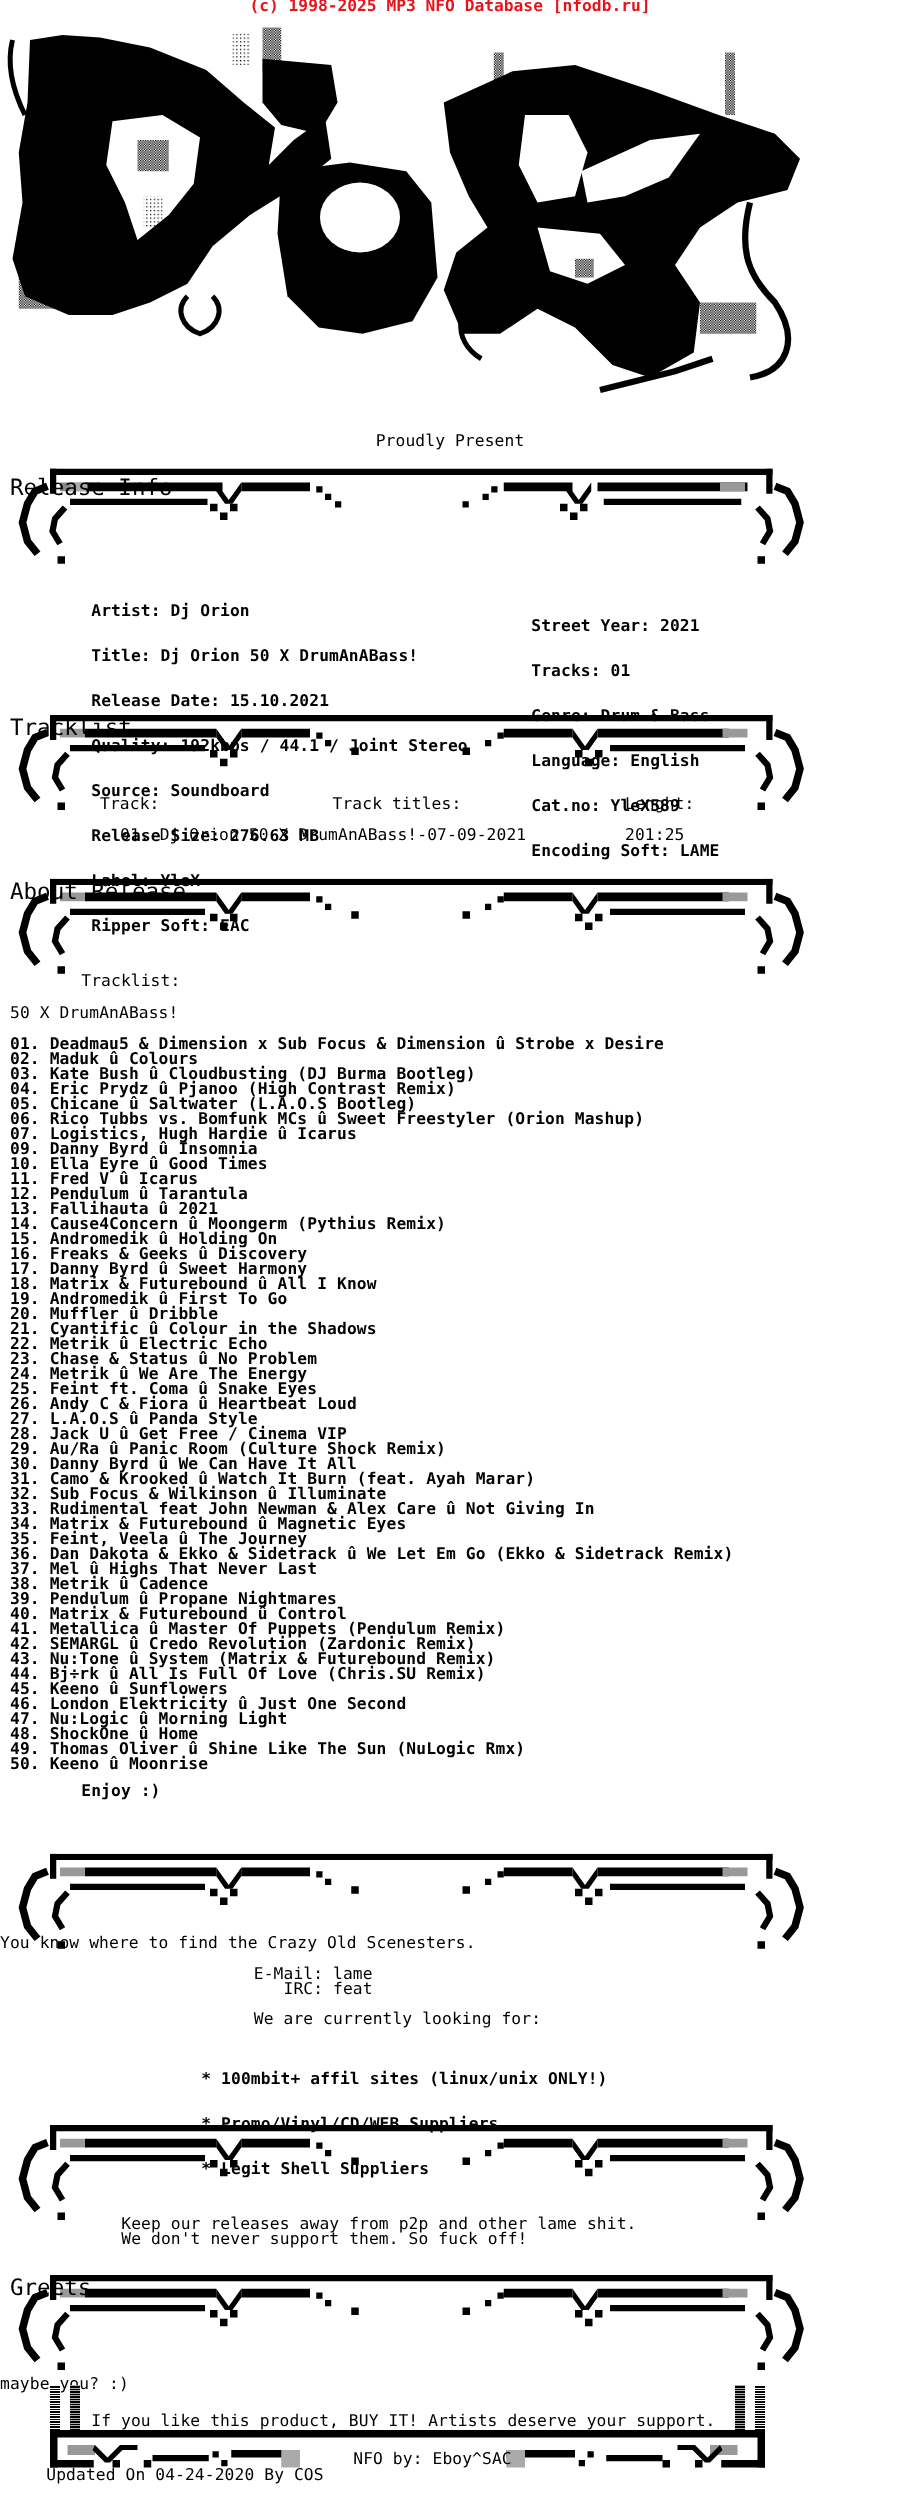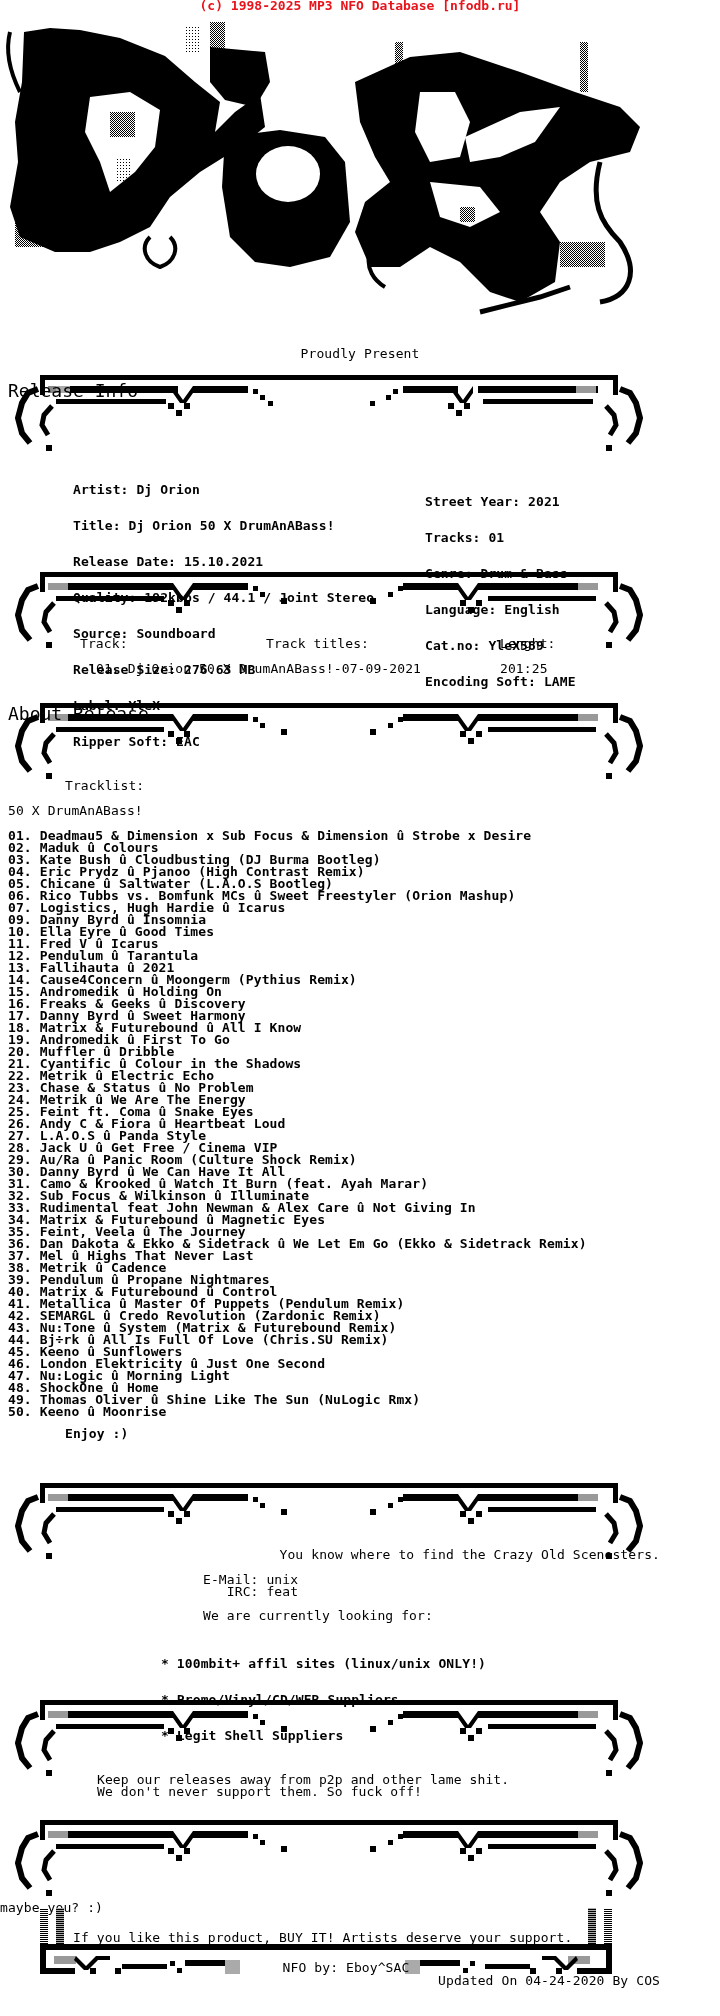--- a/index.html
+++ b/index.html
@@ -122,20 +122,21 @@
   <span class="row">Genre: Drum &amp; Bass</span>
   <span class="row">Language: English</span>
   <span class="row">Cat.no: YleX589</span>
   <span class="row">Encoding Soft: LAME</span>
 </div>
 
 <div class="frame" style="top:572px;">
   <svg class="frame-svg" width="660" height="80" viewBox="0 0 660 80">
       <use href="#frame-shape"></use>
     </svg>
+  <div class="frame-title" style="top:5px;">Tracklist</div>
 </div>
 <div class="abs mono" style="left:80px;top:638px;">Track:</div>
 <div class="abs mono" style="left:266px;top:638px;">Track titles:</div>
 <div class="abs mono" style="left:500px;top:638px;">Lenght:</div>
 <div class="abs mono" style="left:96px;top:663px;">01. Dj Orion 50 X DrumAnABass!-07-09-2021</div>
 <div class="abs mono" style="left:500px;top:663px;">201:25</div>
 
 <div class="frame" style="top:703px;">
   <svg class="frame-svg" width="660" height="80" viewBox="0 0 660 80">
       <use href="#frame-shape"></use>
@@ -147,42 +148,43 @@
 
 <div class="abs mono tracks" id="tracks"><span class="row">01. Deadmau5 &amp; Dimension x Sub Focus &amp; Dimension û Strobe x Desire</span><span class="row">02. Maduk û Colours</span><span class="row">03. Kate Bush û Cloudbusting (DJ Burma Bootleg)</span><span class="row">04. Eric Prydz û Pjanoo (High Contrast Remix)</span><span class="row">05. Chicane û Saltwater (L.A.O.S Bootleg)</span><span class="row">06. Rico Tubbs vs. Bomfunk MCs û Sweet Freestyler (Orion Mashup)</span><span class="row">07. Logistics, Hugh Hardie û Icarus</span><span class="row">09. Danny Byrd û Insomnia</span><span class="row">10. Ella Eyre û Good Times</span><span class="row">11. Fred V û Icarus</span><span class="row">12. Pendulum û Tarantula</span><span class="row">13. Fallihauta û 2021</span><span class="row">14. Cause4Concern û Moongerm (Pythius Remix)</span><span class="row">15. Andromedik û Holding On</span><span class="row">16. Freaks &amp; Geeks û Discovery</span><span class="row">17. Danny Byrd û Sweet Harmony</span><span class="row">18. Matrix &amp; Futurebound û All I Know</span><span class="row">19. Andromedik û First To Go</span><span class="row">20. Muffler û Dribble</span><span class="row">21. Cyantific û Colour in the Shadows</span><span class="row">22. Metrik û Electric Echo</span><span class="row">23. Chase &amp; Status û No Problem</span><span class="row">24. Metrik û We Are The Energy</span><span class="row">25. Feint ft. Coma û Snake Eyes</span><span class="row">26. Andy C &amp; Fiora û Heartbeat Loud</span><span class="row">27. L.A.O.S û Panda Style</span><span class="row">28. Jack U û Get Free / Cinema VIP</span><span class="row">29. Au/Ra û Panic Room (Culture Shock Remix)</span><span class="row">30. Danny Byrd û We Can Have It All</span><span class="row">31. Camo &amp; Krooked û Watch It Burn (feat. Ayah Marar)</span><span class="row">32. Sub Focus &amp; Wilkinson û Illuminate</span><span class="row">33. Rudimental feat John Newman &amp; Alex Care û Not Giving In</span><span class="row">34. Matrix &amp; Futurebound û Magnetic Eyes</span><span class="row">35. Feint, Veela û The Journey</span><span class="row">36. Dan Dakota &amp; Ekko &amp; Sidetrack û We Let Em Go (Ekko &amp; Sidetrack Remix)</span><span class="row">37. Mel û Highs That Never Last</span><span class="row">38. Metrik û Cadence</span><span class="row">39. Pendulum û Propane Nightmares</span><span class="row">40. Matrix &amp; Futurebound û Control</span><span class="row">41. Metallica û Master Of Puppets (Pendulum Remix)</span><span class="row">42. SEMARGL û Credo Revolution (Zardonic Remix)</span><span class="row">43. Nu:Tone û System (Matrix &amp; Futurebound Remix)</span><span class="row">44. Bj÷rk û All Is Full Of Love (Chris.SU Remix)</span><span class="row">45. Keeno û Sunflowers</span><span class="row">46. London Elektricity û Just One Second</span><span class="row">47. Nu:Logic û Morning Light</span><span class="row">48. ShockOne û Home</span><span class="row">49. Thomas Oliver û Shine Like The Sun (NuLogic Rmx)</span><span class="row">50. Keeno û Moonrise</span></div>
 
 <div class="abs mono bold" style="left:65px;top:1428px;">Enjoy :)</div>
 
 <div class="frame" style="top:1483px;">
   <svg class="frame-svg" width="660" height="80" viewBox="0 0 660 80">
       <use href="#frame-shape"></use>
     </svg>
 </div>
-<div class="abs mono" style="left:0;top:1549px;width:660px;text-align:right;">You know where to find the Crazy Old Scenesters.</div>
-<div class="abs mono" style="left:203px;top:1574px;">E-Mail: unix</div>
+<div class="abs mono" style="left:0;top:1549px;width:660px;text-align:left;">You know where to find the Crazy Old Scenesters.</div>
+<div class="abs mono" style="left:203px;top:1574px;">E-Mail: lame</div>
 <div class="abs mono" style="left:203px;top:1586px;">   IRC: feat</div>
 <div class="abs mono" style="left:203px;top:1610px;">We are currently looking for:</div>
 <div class="abs mono bold" style="left:161px;top:1634px;">
   <span class="row">* 100mbit+ affil sites (linux/unix ONLY!)</span>
   <span class="row">* Promo/Vinyl/CD/WEB Suppliers</span>
   <span class="row">* Legit Shell Suppliers</span>
 </div>
 
 <div class="frame" style="top:1700px;">
   <svg class="frame-svg" width="660" height="80" viewBox="0 0 660 80">
       <use href="#frame-shape"></use>
     </svg>
 </div>
 <div class="abs mono" style="left:97px;top:1774px;">Keep our releases away from p2p and other lame shit.</div>
 <div class="abs mono" style="left:97px;top:1786px;">We don't never support them. So fuck off!</div>
 
 <div class="frame" style="top:1820px;">
   <svg class="frame-svg" width="660" height="80" viewBox="0 0 660 80">
       <use href="#frame-shape"></use>
     </svg>
+  <div class="frame-title" style="top:5px;">Greets</div>
 </div>
 <div class="abs mono" style="left:0;top:1902px;width:660px;text-align:left;">maybe you? :)</div>
 
 <div class="abs" style="left:40px;top:1908px;width:8px;height:36px;background:repeating-linear-gradient(0deg,#000 0 1px,#fff 1px 2px);"></div>
 <div class="abs" style="left:56px;top:1908px;width:8px;height:36px;background:repeating-linear-gradient(0deg,#000 0 1px,#aaa 1px 2px);"></div>
 <div class="abs" style="left:588px;top:1908px;width:8px;height:36px;background:repeating-linear-gradient(0deg,#000 0 1px,#aaa 1px 2px);"></div>
 <div class="abs" style="left:604px;top:1908px;width:8px;height:36px;background:repeating-linear-gradient(0deg,#000 0 1px,#fff 1px 2px);"></div>
 <div class="abs mono" style="left:73px;top:1932px;">If you like this product, BUY IT! Artists deserve your support.</div>
 
 <div class="abs" style="left:40px;top:1944px;width:572px;height:40px;">
@@ -206,21 +208,21 @@
       <rect x="137" y="24" width="5" height="5" fill="#000"></rect>
     <rect x="430" y="17" width="5" height="5" fill="#000"></rect>
       <rect x="423" y="24" width="5" height="5" fill="#000"></rect>
     <rect x="145" y="16" width="55" height="6" fill="#000"></rect>
     <rect x="365" y="16" width="55" height="6" fill="#000"></rect>
     <rect x="185" y="16" width="15" height="14" fill="#aaa"></rect>
     <rect x="365" y="16" width="15" height="14" fill="#aaa"></rect>
   </svg>
 </div>
 <div class="abs mono" style="left:0;top:1962px;width:660px;text-align:center;padding-left:16px;">NFO by: Eboy^SAC</div>
-<div class="abs mono" style="left:0;top:1975px;width:660px;text-align:right;">Updated On 04-24-2020 By COS</div>
+<div class="abs mono" style="left:0;top:1975px;width:660px;text-align:left;padding-left:37px;">Updated On 04-24-2020 By COS</div>
 
 <svg width="0" height="0" style="position:absolute">
   <defs>
     <pattern id="dotsF" width="2" height="2" patternUnits="userSpaceOnUse">
       <rect width="1" height="1" fill="#000"></rect>
         <rect x="1" y="1" width="1" height="1" fill="#000"></rect>
     </pattern>
     <g id="frame-shape">
       <rect x="32" y="0" width="578" height="5" fill="#000"></rect>
       <rect x="32" y="0" width="5" height="20" fill="#000"></rect>

